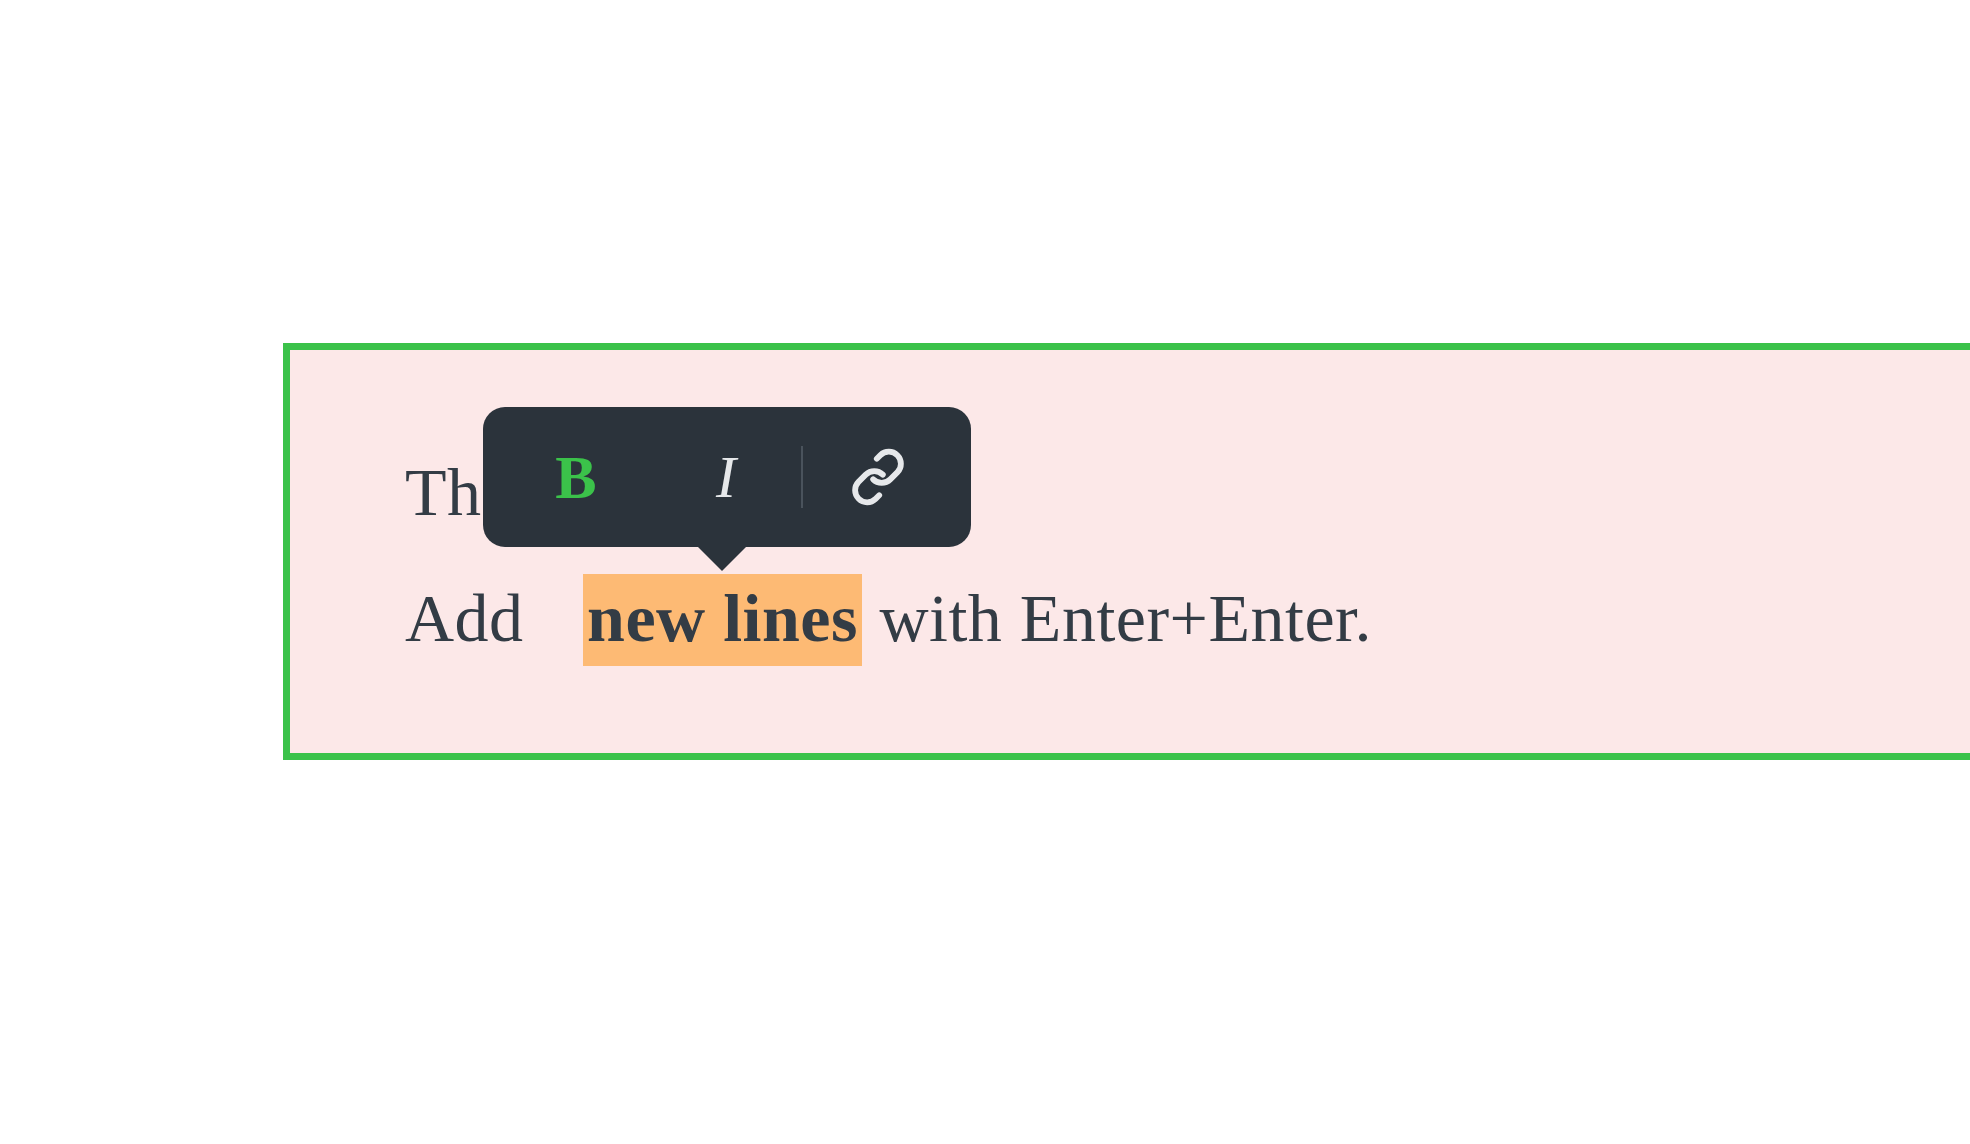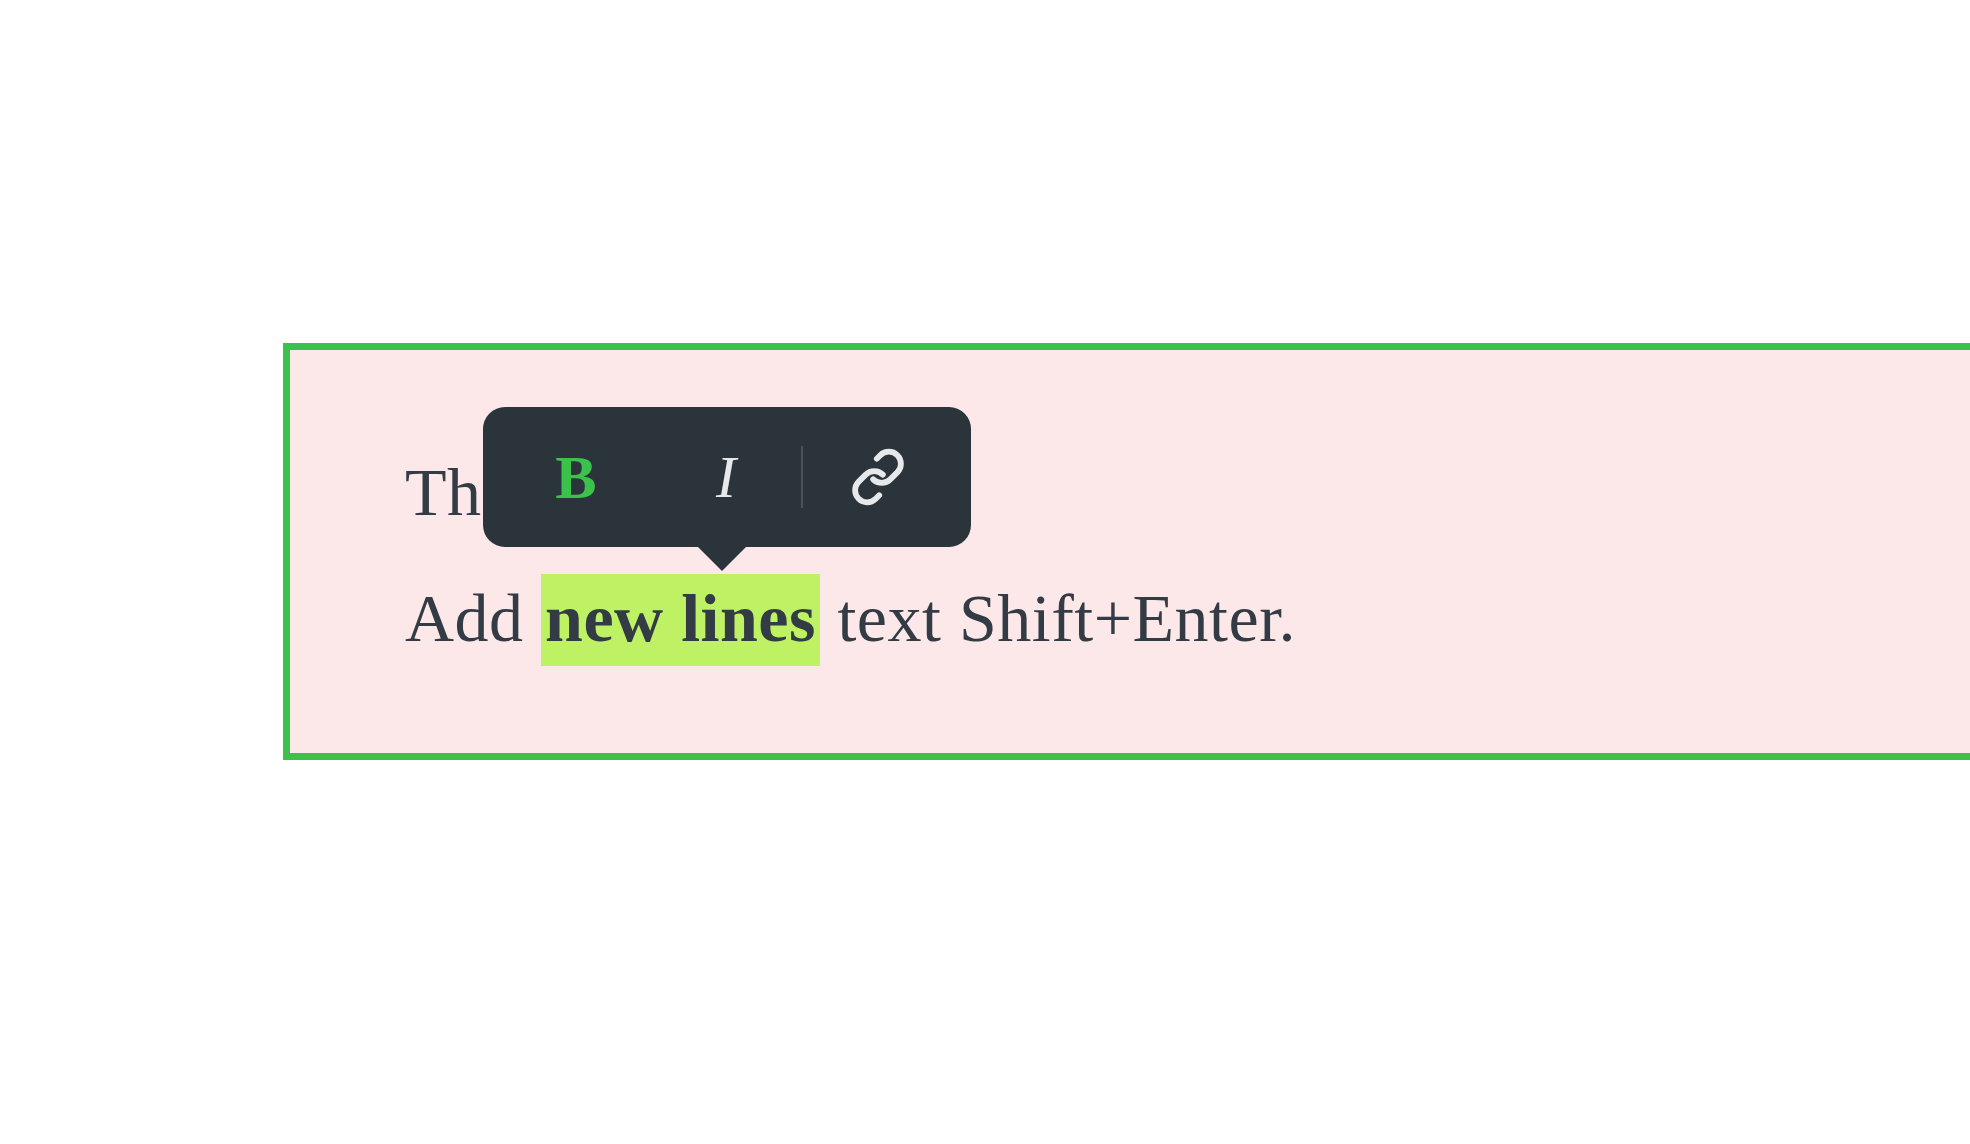--- a/index.html
+++ b/index.html
@@ -20,23 +20,24 @@
   .text-content {
     font-size: 68px;
     line-height: 1.85;
     color: #333c45;
     letter-spacing: 0.5px;
   }
 
   .text-line { white-space: nowrap; }
 
   .selection {
-    background: #bef264;
+    background: #fdba74;
     font-weight: 700;
     padding: 6px 4px 10px 4px;
+    margin-left: 42px;
   }
 
   .toolbar {
     position: absolute;
     left: 483px;
     top: 407px;
     width: 488px;
     height: 140px;
     background: #2b333b;
     border-radius: 22px;
@@ -90,21 +91,21 @@
     line-height: 1;
   }
   .icon-link svg { width: 58px; height: 58px; display: block; }
 </style>
 </head>
 <body>
 
 <div class="editor-block">
   <div class="text-content">
     <div class="text-line"><span>Th</span><span style="visibility:hidden">is is inp</span><span>ut text.</span></div>
-    <div class="text-line"><span>Add </span><span class="selection">new lines</span><span> text Shift+Enter.</span></div>
+    <div class="text-line"><span>Add </span><span class="selection">new lines</span><span> with Enter+Enter.</span></div>
   </div>
 </div>
 
 <div class="toolbar">
   <div class="tb-btn active">
     <span class="icon-bold">B</span>
   </div>
   <div class="tb-btn">
     <span class="icon-italic">I</span>
   </div>

